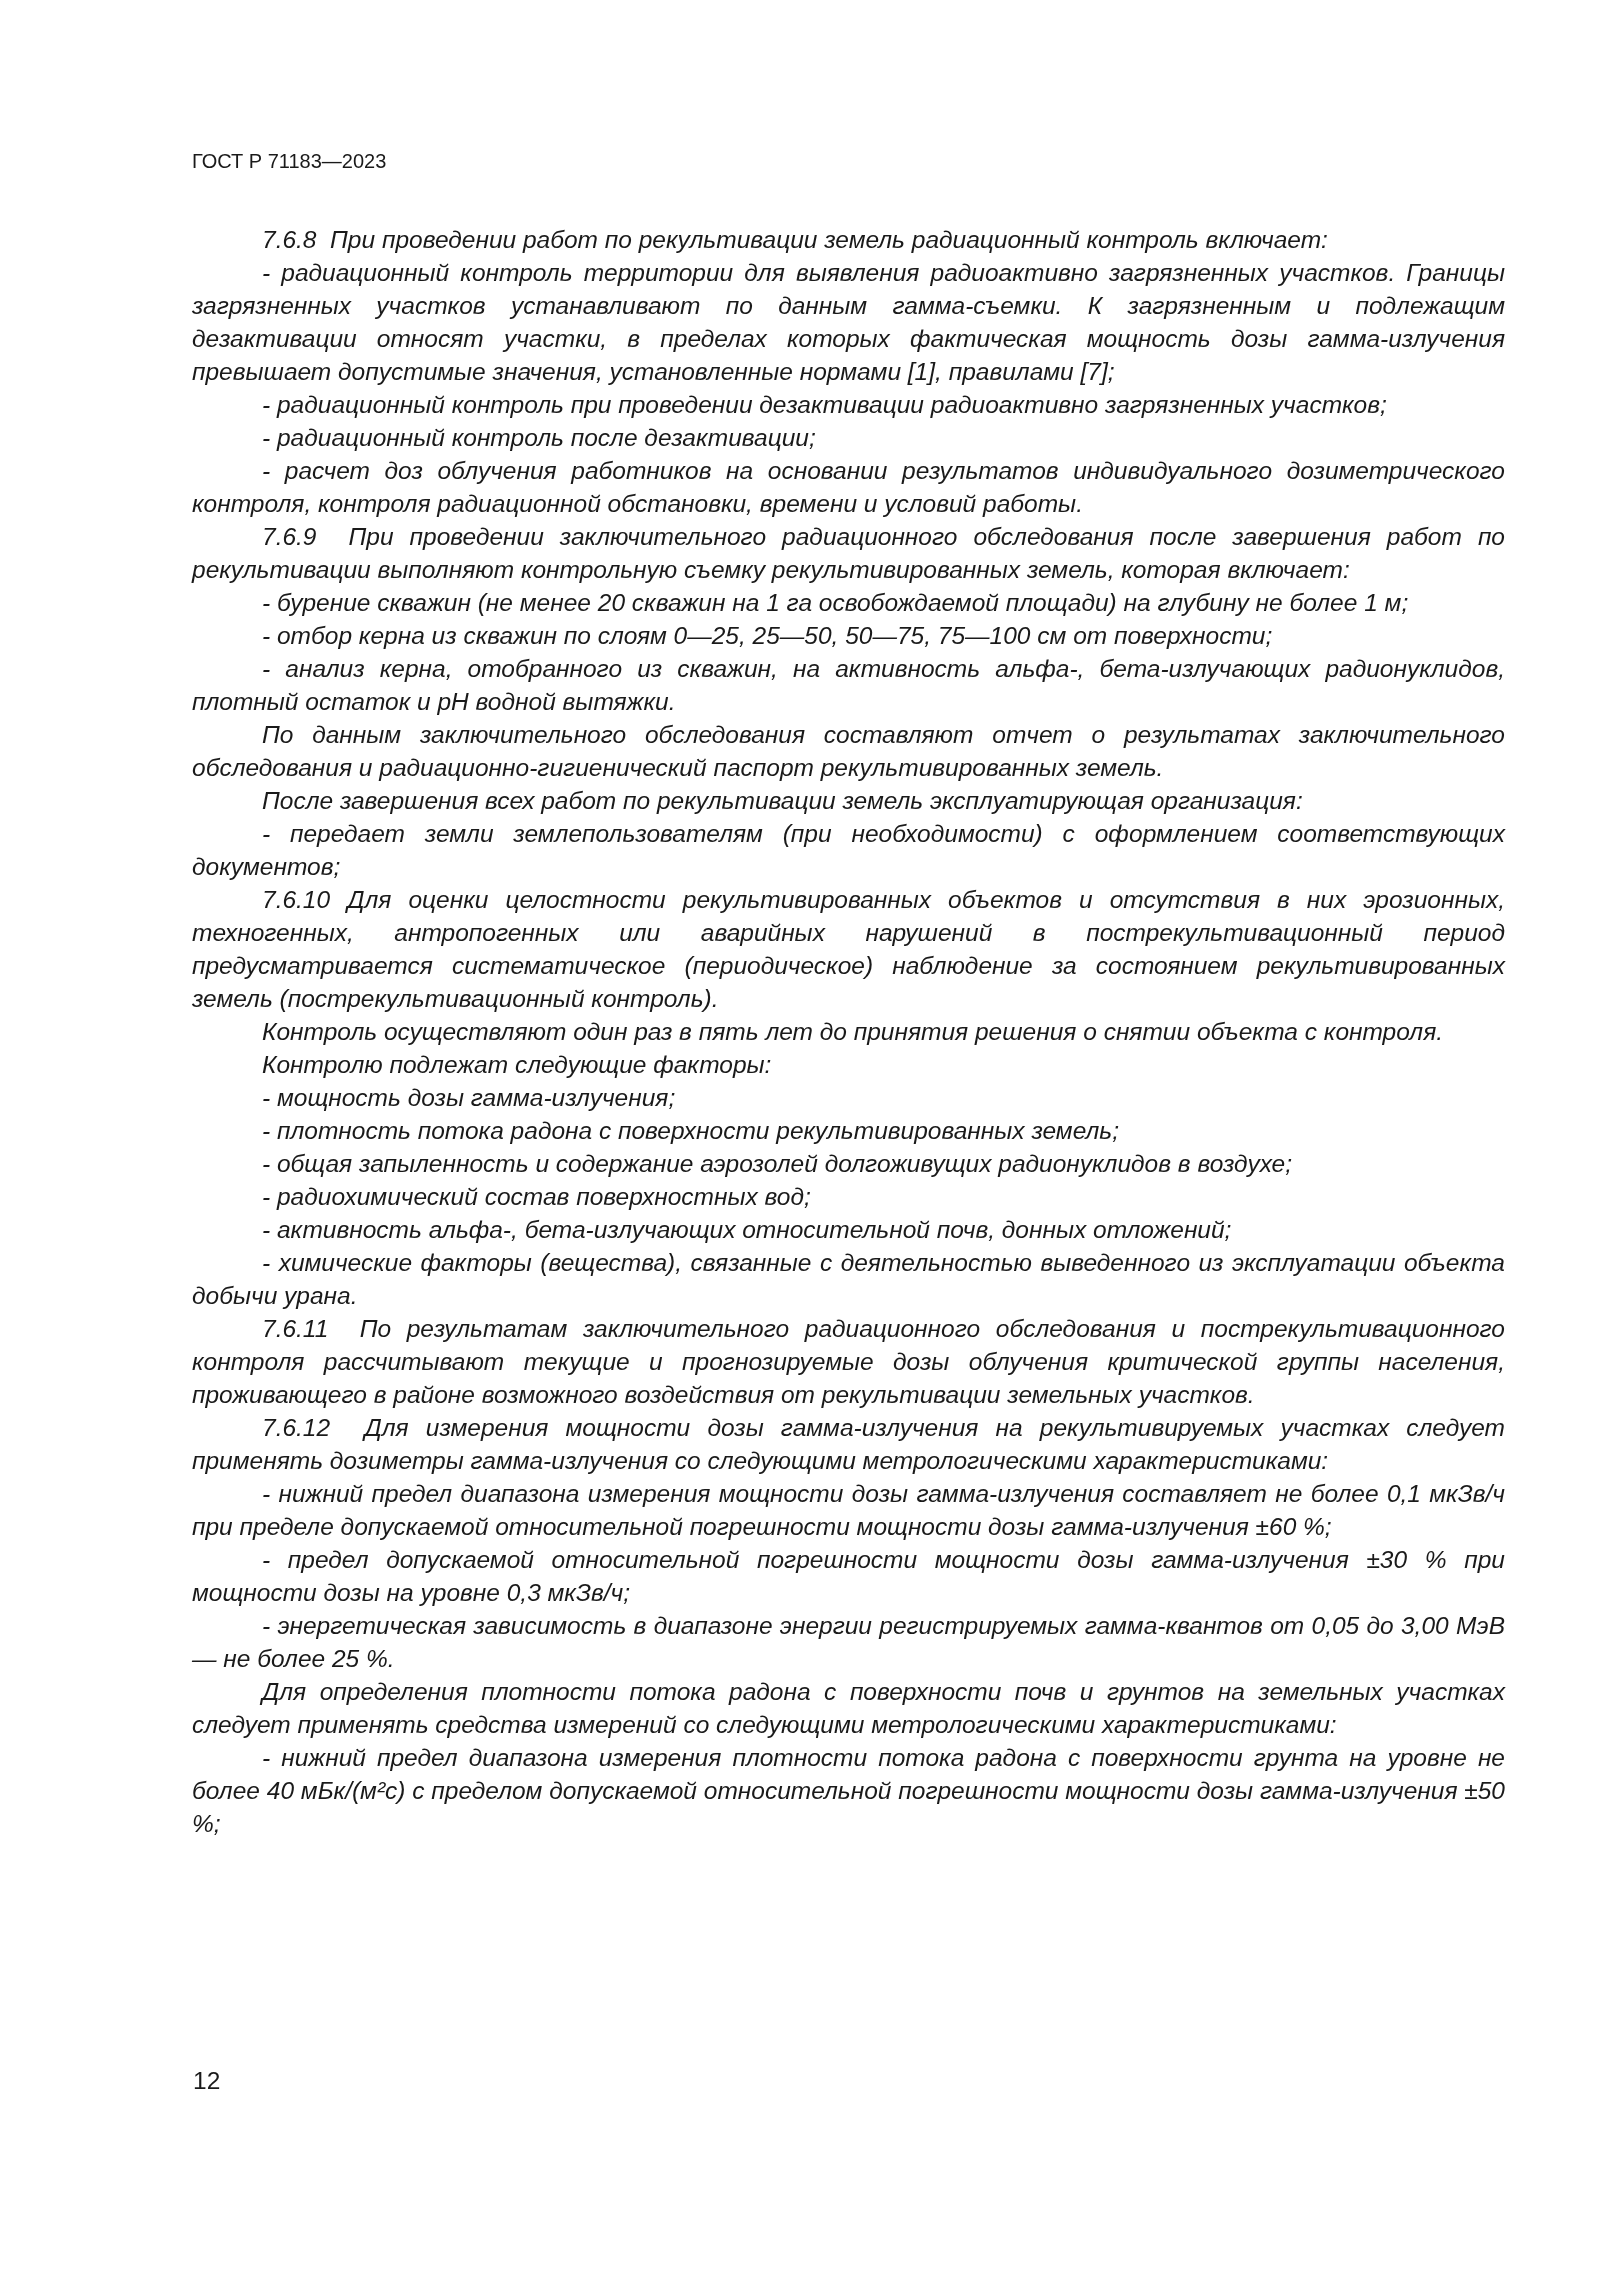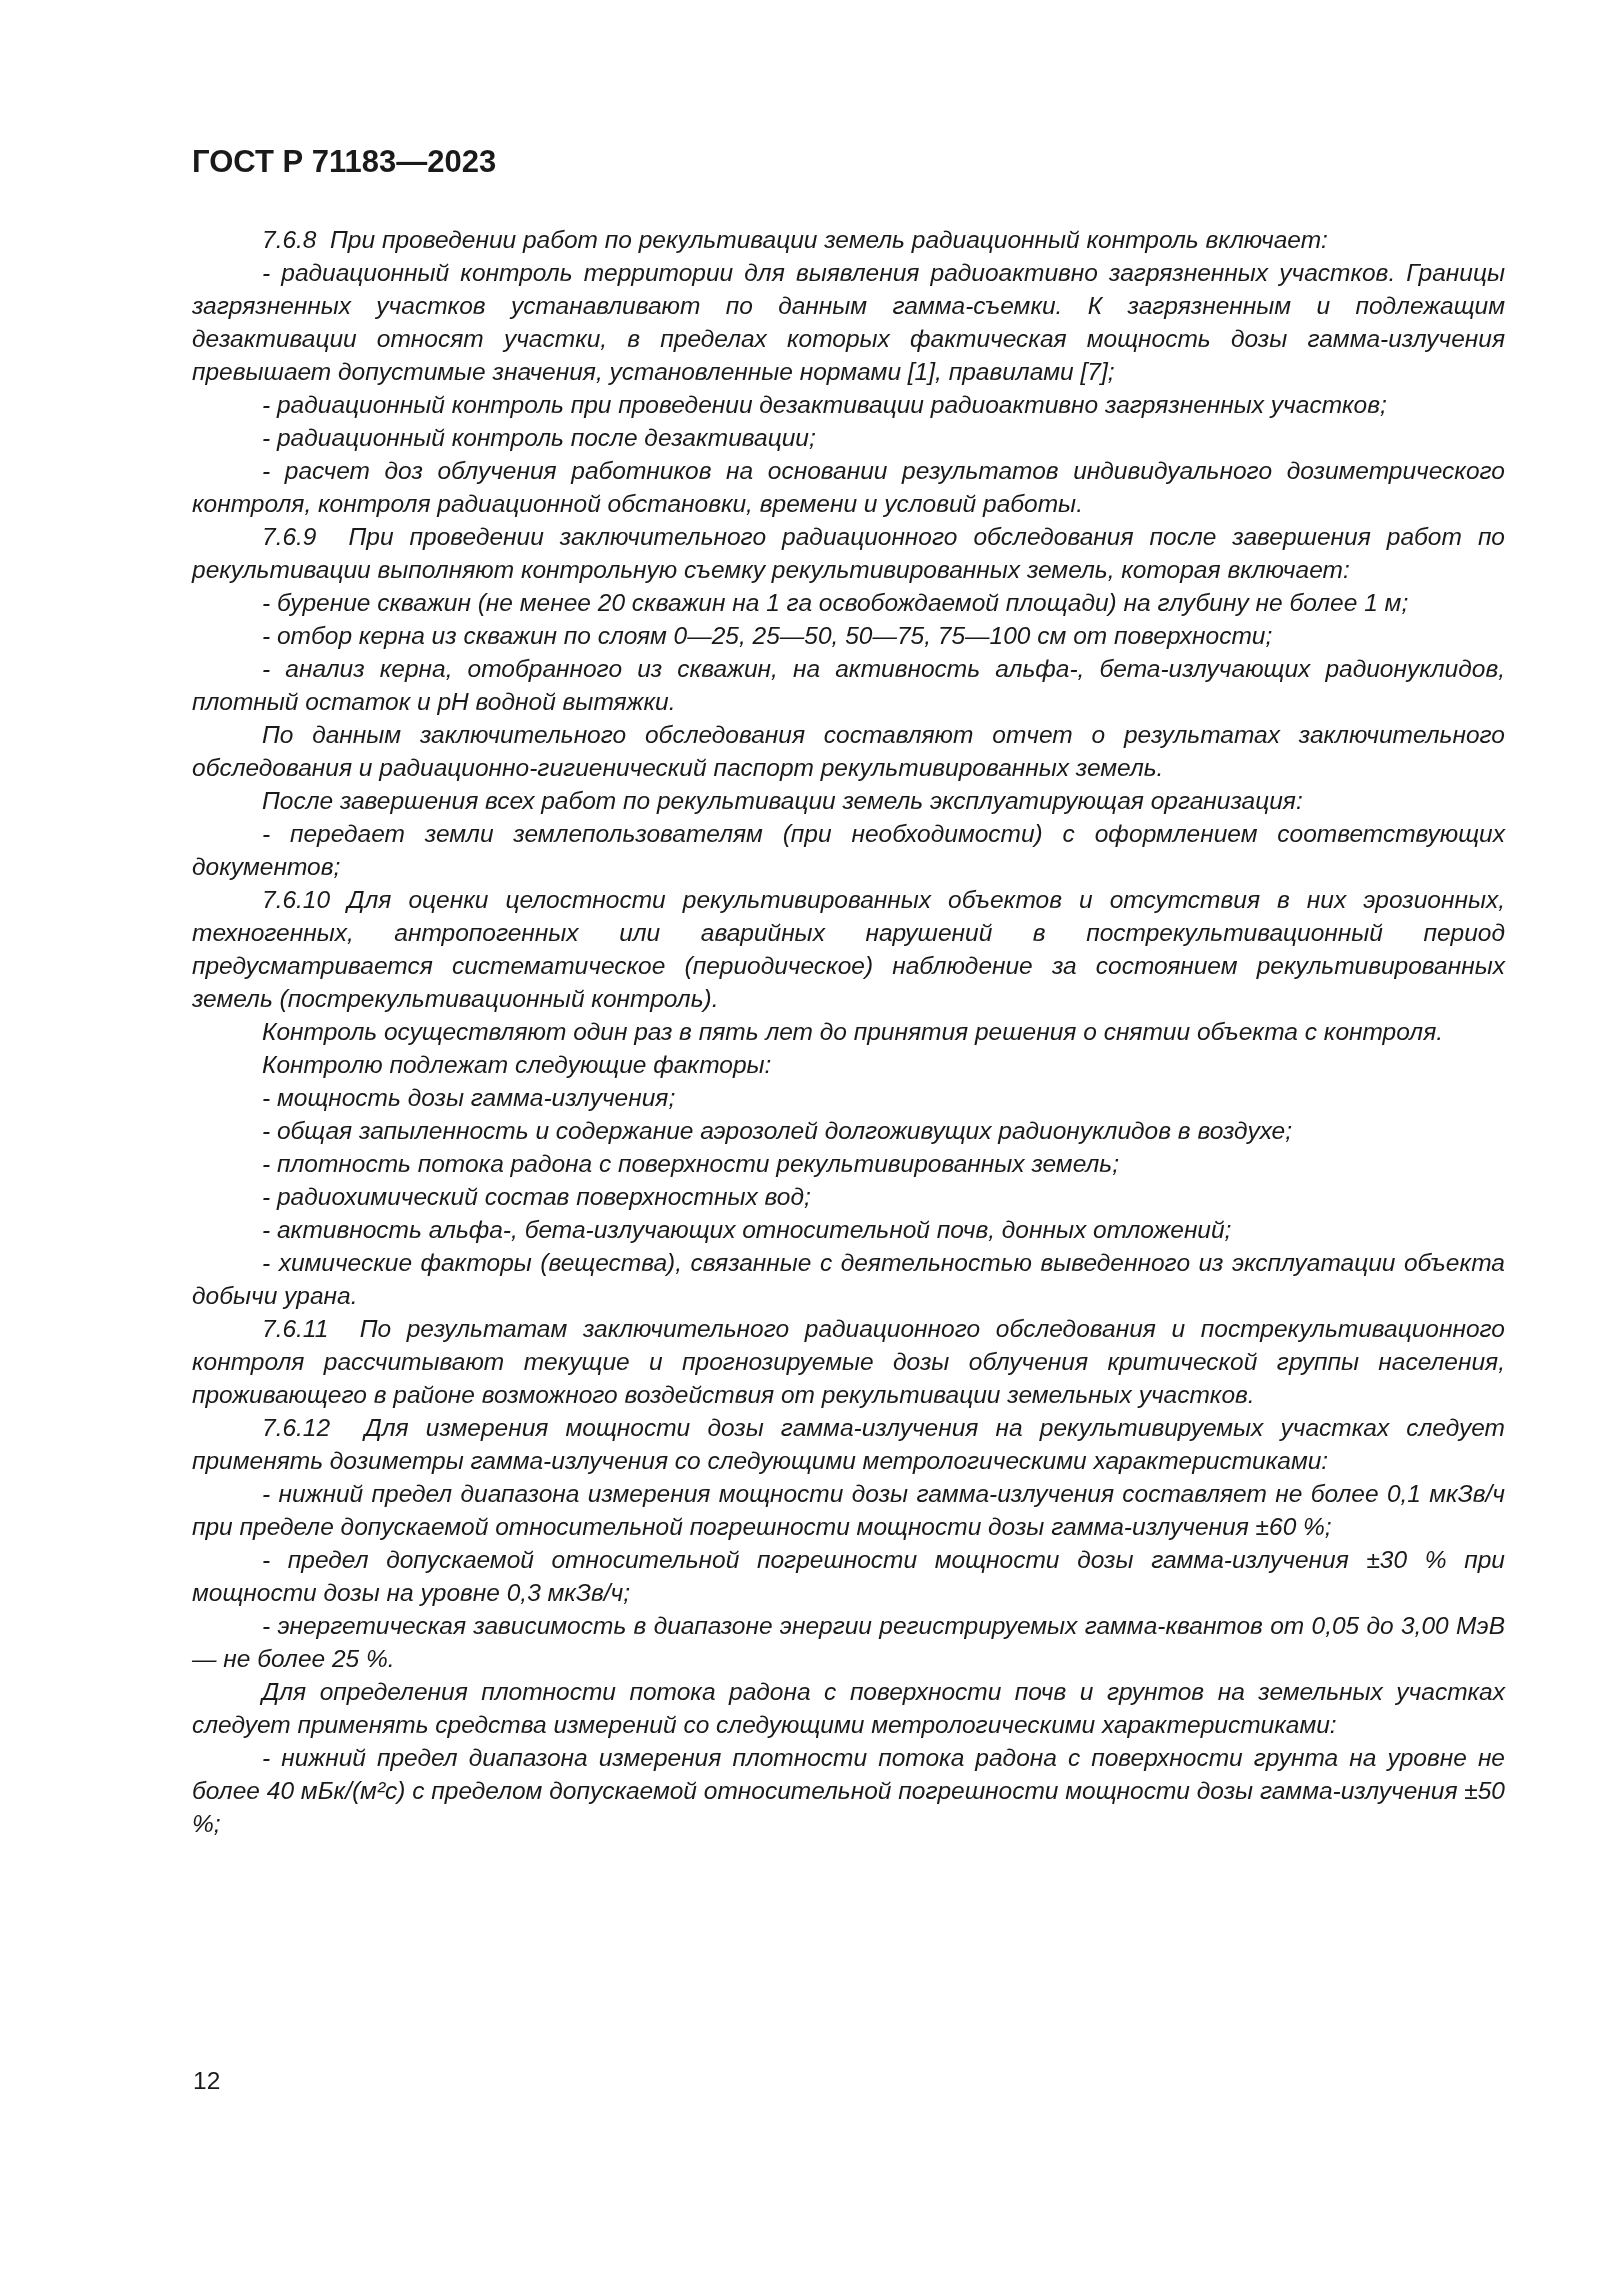--- a/index.html
+++ b/index.html
@@ -17,22 +17,22 @@
   }
   .page {
     position: absolute;
     inset: 0;
     background: #ffffff;
   }
   .running-header {
     position: absolute;
     left: 192px;
     top: 145px;
-    font-size: 31px;
-    font-weight: bold;
+    font-size: 20px;
+    font-weight: normal;
     line-height: 33px;
     white-space: nowrap;
   }
   .content {
     position: absolute;
     left: 192px;
     top: 223px;
     width: 1313px;
     font-size: 24.5px;
     line-height: 33px;
@@ -69,22 +69,22 @@
     <p>- бурение скважин (не менее 20 скважин на 1 га освобождаемой площади) на глубину не более 1 м;</p>
     <p>- отбор керна из скважин по слоям 0—25, 25—50, 50—75, 75—100 см от поверхности;</p>
     <p>- анализ керна, отобранного из скважин, на активность альфа-, бета-излучающих радионуклидов, плотный остаток и pH водной вытяжки.</p>
     <p>По данным заключительного обследования составляют отчет о результатах заключительного обследования и радиационно-гигиенический паспорт рекультивированных земель.</p>
     <p>После завершения всех работ по рекультивации земель эксплуатирующая организация:</p>
     <p>- передает земли землепользователям (при необходимости) с оформлением соответствующих документов;</p>
     <p>7.6.10&nbsp;Для оценки целостности рекультивированных объектов и отсутствия в них эрозионных, техногенных, антропогенных или аварийных нарушений в пострекультивационный период предусматривается систематическое (периодическое) наблюдение за состоянием рекультивированных земель (пострекультивационный контроль).</p>
     <p>Контроль осуществляют один раз в пять лет до принятия решения о снятии объекта с контроля.</p>
     <p>Контролю подлежат следующие факторы:</p>
     <p>- мощность дозы гамма-излучения;</p>
+    <p>- плотность потока радона с поверхности рекультивированных земель;</p>
     <p>- общая запыленность и содержание аэрозолей долгоживущих радионуклидов в воздухе;</p>
-    <p>- плотность потока радона с поверхности рекультивированных земель;</p>
     <p>- радиохимический состав поверхностных вод;</p>
     <p>- активность альфа-, бета-излучающих относительной почв, донных отложений;</p>
     <p>- химические факторы (вещества), связанные с деятельностью выведенного из эксплуатации объекта добычи урана.</p>
     <p>7.6.11&nbsp; По результатам заключительного радиационного обследования и пострекультивационного контроля рассчитывают текущие и прогнозируемые дозы облучения критической группы населения, проживающего в районе возможного воздействия от рекультивации земельных участков.</p>
     <p>7.6.12&nbsp; Для измерения мощности дозы гамма-излучения на рекультивируемых участках следует применять дозиметры гамма-излучения со следующими метрологическими характеристиками:</p>
     <p>- нижний предел диапазона измерения мощности дозы гамма-излучения составляет не более 0,1 мкЗв/ч при пределе допускаемой относительной погрешности мощности дозы гамма-излучения ±60 %;</p>
     <p>- предел допускаемой относительной погрешности мощности дозы гамма-излучения ±30 % при мощности дозы на уровне 0,3 мкЗв/ч;</p>
     <p>- энергетическая зависимость в диапазоне энергии регистрируемых гамма-квантов от 0,05 до 3,00 МэВ — не более 25 %.</p>
     <p>Для определения плотности потока радона с поверхности почв и грунтов на земельных участках следует применять средства измерений со следующими метрологическими характеристиками:</p>
     <p>- нижний предел диапазона измерения плотности потока радона с поверхности грунта на уровне не более 40 мБк/(м²с) с пределом допускаемой относительной погрешности мощности дозы гамма-излучения ±50 %;</p>

